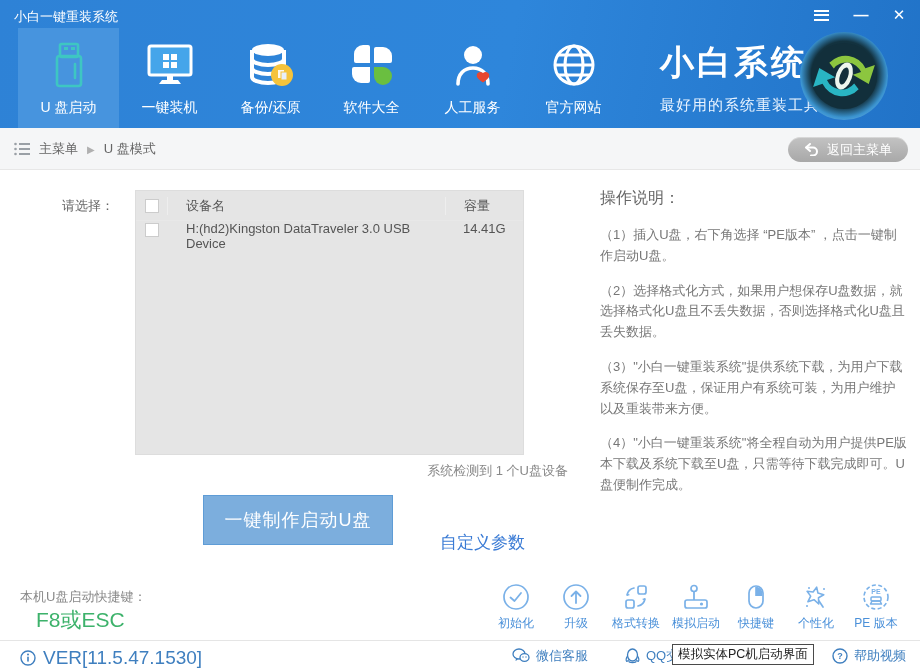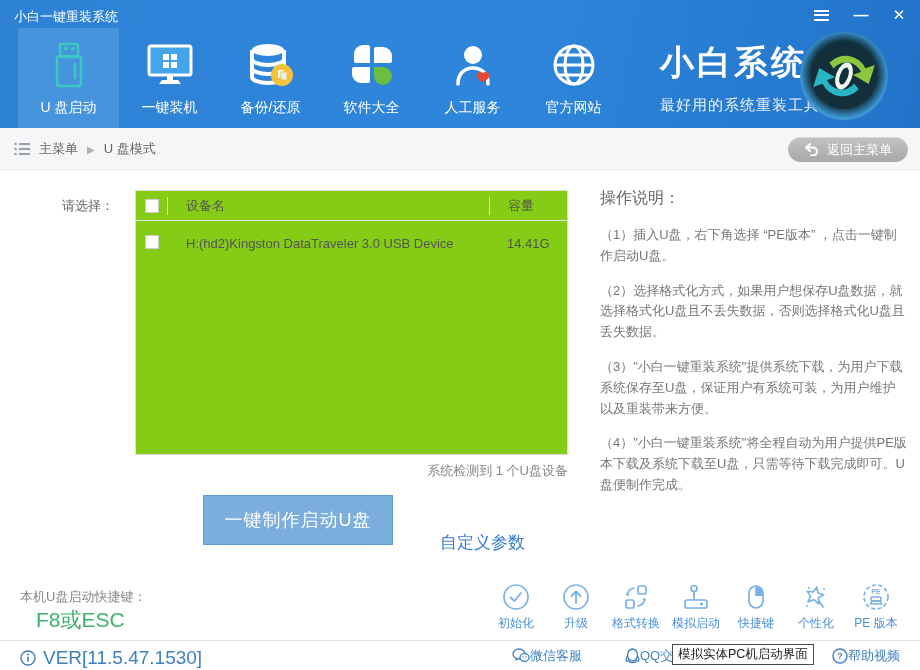--- a/index.html
+++ b/index.html
@@ -36,23 +36,23 @@
   .crumb-text { font-size:13px; color:#666; }
   .crumb-sep { font-size:10px; color:#b0b0b0; }
   .back-btn { position:absolute; right:12px; top:9px; width:120px; height:25px; border-radius:13px;
               background:linear-gradient(#c3c3c3,#a8a8a8); display:flex; align-items:center; justify-content:center; gap:8px;
               color:#fff; font-size:13px; cursor:pointer; box-shadow:inset 0 1px 0 rgba(255,255,255,.35); }
 
   
   .content { position:absolute; top:170px; left:0; width:920px; height:415px; background:#fff; }
   .select-label { position:absolute; left:62px; top:27px; font-size:13px; color:#666; }
 
-  .dev-table { position:absolute; left:135px; top:20px; width:433px; height:265px; border:1px solid #ddd; background:#84cc16; }
+  .dev-table { position:absolute; left:135px; top:20px; width:389px; height:265px; border:1px solid #ddd; background:#e5e5e5; }
   .tbl-header { display:flex; align-items:center; height:30px; border-bottom:1px solid #e8e8e8; color:#555; font-size:13px; }
-  .tbl-row { display:flex; align-items:flex-end; height:30px; color:#555; font-size:13px; }
+  .tbl-row { display:flex; align-items:flex-start; height:30px; color:#555; font-size:13px; }
   .cell-check { width:32px; display:flex; justify-content:center; border-right:1px solid #eee; height:18px; align-items:center; }
   .tbl-row .cell-check { border-right:none; }
   .checkbox { width:14px; height:14px; border:1px solid #ccc; background:#fff; cursor:pointer; }
   .cell-name { flex:1; padding-left:18px; }
   .cell-cap { width:78px; border-left:1px solid #eee; padding-left:18px; }
   .tbl-row .cell-cap { border-left:none; }
 
   .detect-text { position:absolute; left:135px; top:292px; width:433px; text-align:right; font-size:13px; color:#888; }
 
   .make-btn { position:absolute; left:203px; top:325px; width:190px; height:50px; background:#7caedd; border:1px solid #5e9cd6;
@@ -68,21 +68,21 @@
   .hotkey-value { position:absolute; left:36px; top:606px; font-size:21px; color:#3db26b;text-align:center; }
 
   .tools { position:absolute; right:14px; top:583px; display:flex; }
   .tool { width:60px; display:flex; flex-direction:column; align-items:center; gap:4px; cursor:pointer; }
   .tool-ico { width:28px; height:28px; }
   .tool-label { font-size:12px; color:#4a90d9; white-space:nowrap; }
 
   
   .footer { position:absolute; left:0; top:640px; width:920px; height:30px; background:#fff; border-top:1px solid #e5e5e5; }
   .ver { position:absolute; left:20px; top:6px; display:flex; align-items:center; gap:7px; color:#3f7fbf; font-size:19px; }
-  .flink { position:absolute; top:6px; display:flex; align-items:center; color:#3f7fbf; font-size:13px; cursor:pointer; }
+  .flink { position:absolute; top:6px; display:flex; align-items:center; gap:6px; color:#3f7fbf; font-size:13px; cursor:pointer; }
   .flink-wechat { left:512px; }
   .flink-qq { left:625px; }
   .flink-help { left:832px; }
   .tooltip { position:absolute; left:672px; top:3px; height:21px; background:#fff; border:1px solid #4a4a4a;
              font-size:12.5px; color:#222; display:flex; align-items:center; padding:0 5px; white-space:nowrap; z-index:5; }
 
   svg { display:block; }
 </style>
 </head>
 <body>

